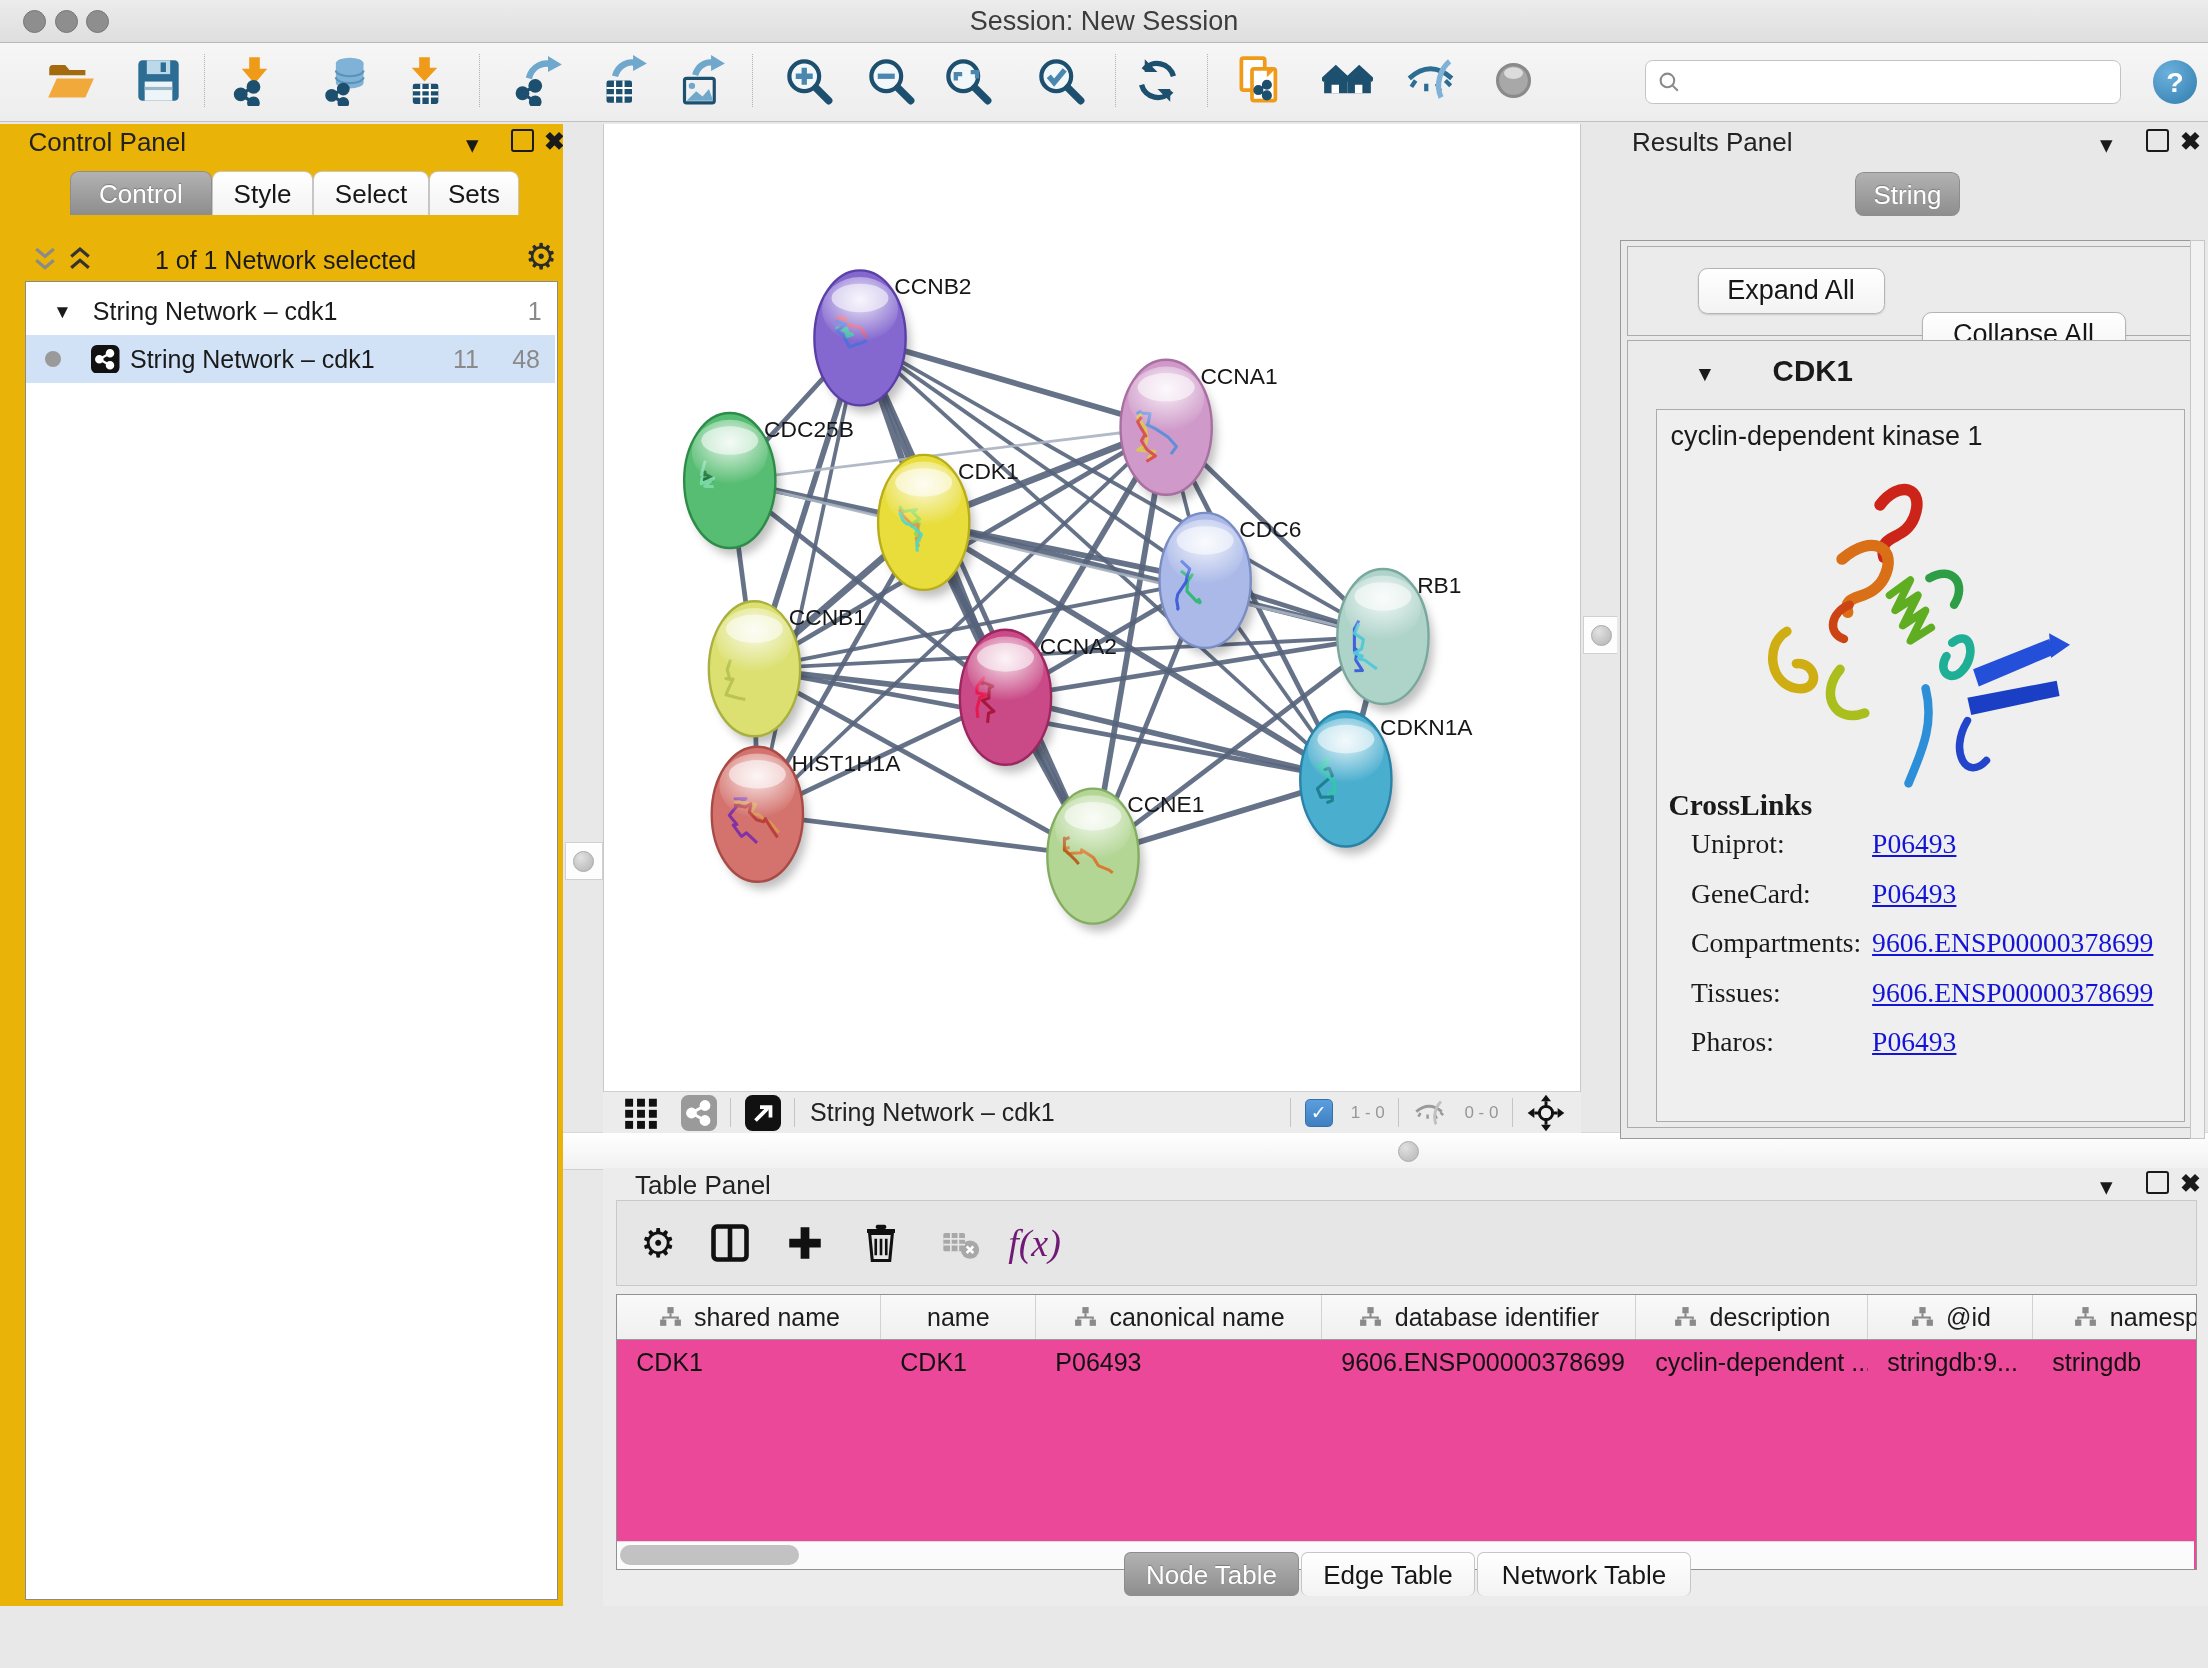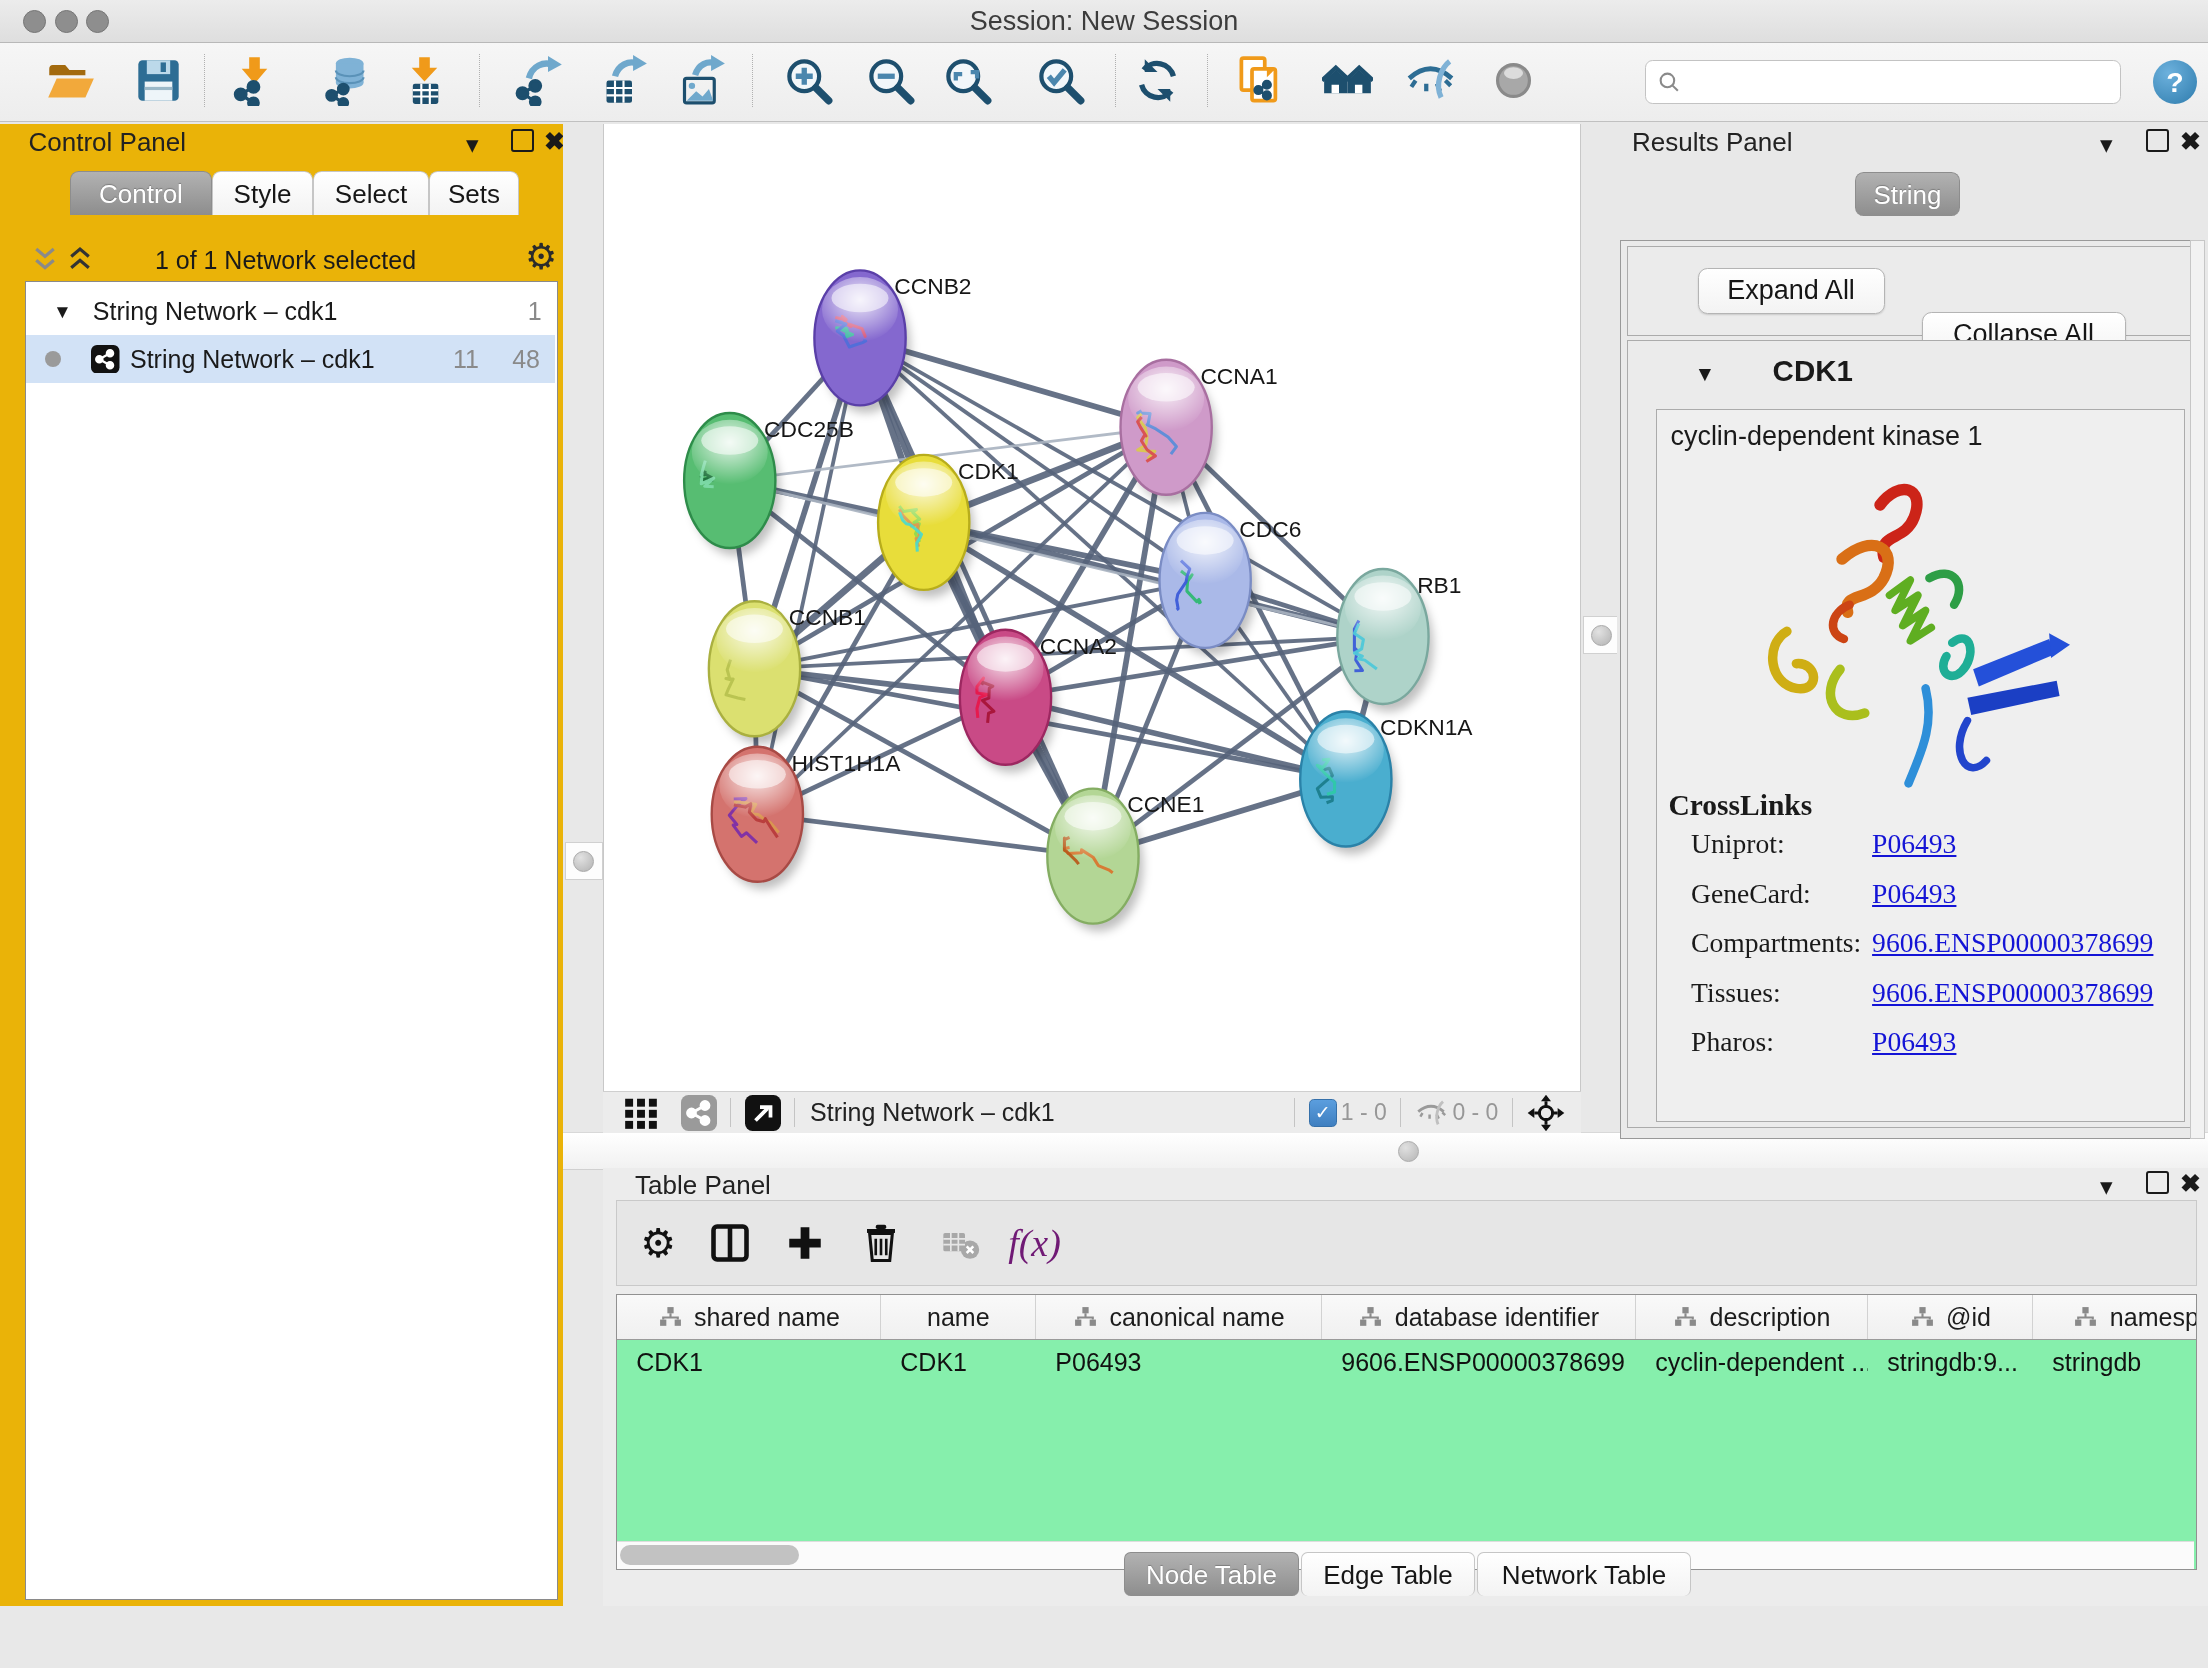--- a/index.html
+++ b/index.html
@@ -49,38 +49,38 @@
   .vstrip{top:124px;width:40px;height:1008px;background:#e8e8e8;}
   .handle{position:absolute;width:36px;height:36px;background:#fdfdfd;border:1px solid #d0d0d0;display:flex;align-items:center;justify-content:center;}
   .handle .dot{width:19px;height:19px;border-radius:50%;background:radial-gradient(circle at 35% 30%,#e2e2e2,#b2b2b2);border:1px solid #a8a8a8;}
   .hstrip{left:563px;top:1132px;width:1645px;height:36px;background:linear-gradient(#ffffff,#f1f1f1);border-top:1px solid #d8d8d8;border-bottom:1px solid #d0d0d0;}
 
   
   .canvas{left:603px;top:124px;width:978px;height:967px;background:#fff;border-left:1px solid #c8c8c8;border-right:1px solid #c8c8c8;box-sizing:border-box;}
   .cstatus{left:603px;top:1091px;width:978px;height:41px;background:#ececec;border-top:1px solid #cfcfcf;display:flex;align-items:center;}
   .cssep{width:0;height:28.5px;border-left:1px solid #c4c4c4;margin:0 13.3px;}
   .cs-name{font-size:25px;color:#222;margin-left:17px;}
-  .cs-count{font-size:23px;color:#979797;margin-left:4px;}
+  .cs-count{font-size:17px;color:#979797;margin-left:18px;}
   .checkbox{width:26px;height:26px;border-radius:4.8px;background:linear-gradient(#5b9ede,#3f7fc0);border:1px solid #3570aa;
             color:#fff;font-size:19px;line-height:26px;text-align:center;}
 
   
   .rpanel{left:1617px;top:124px;width:592px;height:1008px;background:#e8e8e8;}
   .rscroll{position:absolute;left:2.9px;top:116px;width:580px;height:899px;background:#eaeaea;border:1.9px solid #999;box-sizing:border-box;}
   .rbox{position:absolute;left:5.7px;background:#ebebeb;border:1.9px solid #ababab;box-sizing:border-box;padding-left:12px;}
   .serif{font-family:"Liberation Serif",serif;}
   .xlrow{position:absolute;font-size:27.6px;}
   .xlrow a{color:#1414d6;text-decoration:underline;cursor:pointer;}
   .vtrack{position:absolute;right:3.8px;top:116px;width:15px;height:899px;background:#f2f2f2;border:1px solid #c6c6c6;box-sizing:border-box;}
 
   
   .tpanel{left:603px;top:1168px;width:1605px;height:438px;background:#ececec;}
   .toolsbox{position:absolute;left:13.3px;top:32px;width:1581px;height:86px;background:#e6e6e6;border:1px solid #c9c9c9;
             display:flex;align-items:center;box-sizing:border-box;}
-  .tbl{position:absolute;left:13.3px;top:126px;width:1581px;height:276px;background:#86efac;border:1.9px solid #919191;box-sizing:border-box;overflow:hidden;}
+  .tbl{position:absolute;left:13.3px;top:126px;width:1581px;height:276px;background:#ec4899;border:1.9px solid #919191;box-sizing:border-box;overflow:hidden;}
   .tblhead{position:absolute;left:0;top:0;height:44px;display:flex;background:linear-gradient(#f9f9f9,#f0f0f0);border-bottom:1.9px solid #9a9a9a;}
   .th{display:flex;align-items:center;justify-content:center;font-size:25px;color:#1c1c1c;border-right:1px solid #d2d2d2;box-sizing:border-box;gap:11.4px;}
   .tblrow{position:absolute;left:0;top:46px;height:42px;display:flex;}
   .td{font-size:25px;color:#111;display:flex;align-items:center;padding-left:19px;box-sizing:border-box;white-space:nowrap;overflow:hidden;}
   .hsb{position:absolute;left:0;bottom:0;width:1577px;height:27px;background:#fbfbfb;border-top:1px solid #ddd;}
   .hsb .thumb{position:absolute;left:2.9px;top:2.9px;width:179px;height:20px;border-radius:10.5px;background:#c2c2c2;}
 
   
   .bbar{left:0;top:1605px;width:2208px;height:63px;background:#ececec;border-top:1px solid #c4c4c4;}
   .bbtn{position:absolute;top:9.5px;height:42px;background:linear-gradient(#fdfdfd,#f2f2f2);border:1.9px solid #b0b0b0;

